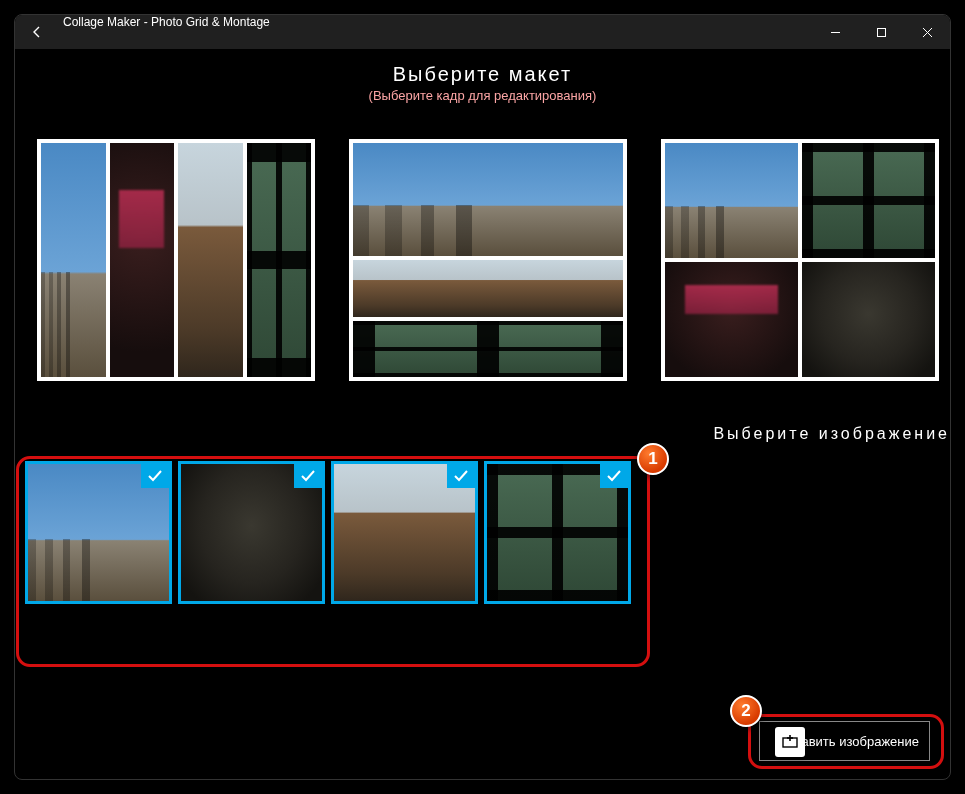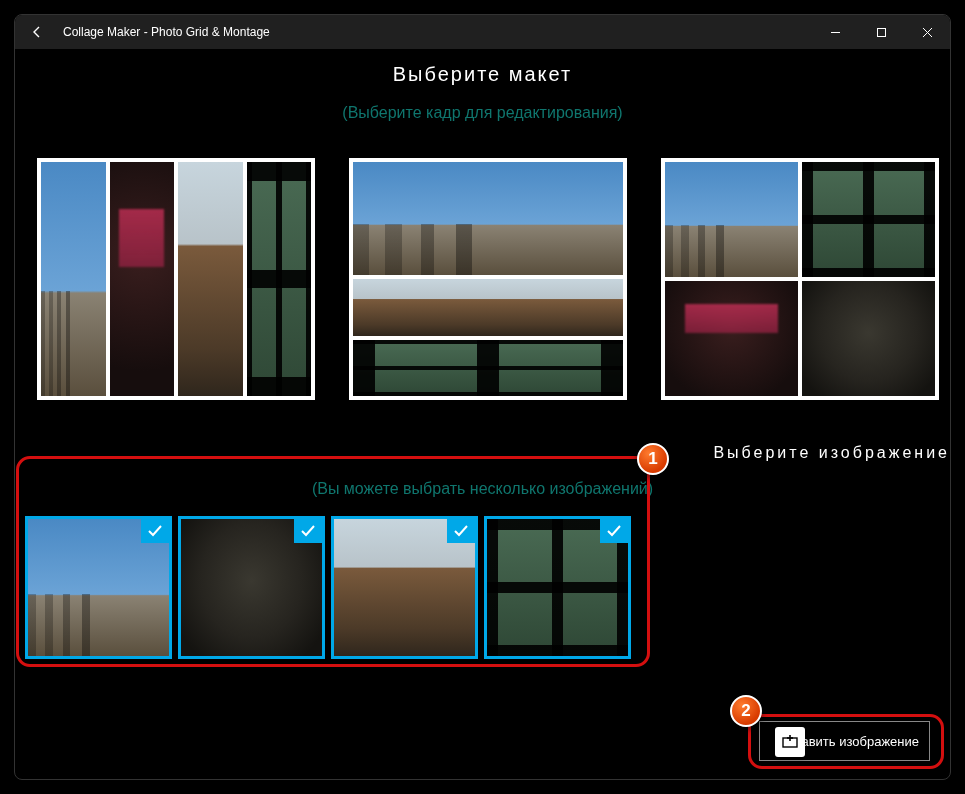--- a/index.html
+++ b/index.html
@@ -19,21 +19,20 @@
     border-radius: 8px;
     border: 1px solid #333;
     box-shadow: 0 2px 20px rgba(0,0,0,.6);
     overflow: hidden;
   }
   
   .titlebar {
     height: 34px;
     background: #202020;
     display: flex;
-    align-items: center;
     color: #fff;
     font-size: 12px;
   }
   .titlebar .back {
     width: 44px;
     display: flex;
     align-items: center;
     justify-content: center;
     color: #fff;
     font-size: 16px;
@@ -47,21 +46,21 @@
     color: #fff; font-size: 12px; cursor: pointer;
   }
   .winbtn svg { stroke: #fff; }
 
   
   .section-head { text-align: center; margin-top: 14px; }
   .section-head h1 {
     font-size: 20px; font-weight: 400; color: #fff; letter-spacing: 2px;
   }
   .section-head .sub {
-    font-size: 16px; color: #0f766e; margin-top: 18px;
+    font-size: 13px; color: #fca5a5; margin-top: 2px;
   }
 
   
   .layouts {
     margin-top: 36px;
     display: flex;
     gap: 34px;
     padding-left: 22px;
     height: 258px;
     overflow: hidden;
@@ -269,21 +268,20 @@
         <div class="cell img-neon"></div>
         <div class="cell img-man"></div>
       </div>
     </div>
 
   </div>
 
   <div class="section2">
     <div class="section-head">
       <h1>Выберите изображение</h1>
-      <div class="sub">(Вы можете выбрать несколько изображений)</div>
     </div>
 
     <div class="picker-row">
       <div class="thumb img-city">
         <div class="check">
           <svg width="16" height="14" viewBox="0 0 16 14" fill="none" stroke-width="2">
               <path d="M2 7 L6 11 L14 2"></path>
             </svg>
         </div>
       </div>

